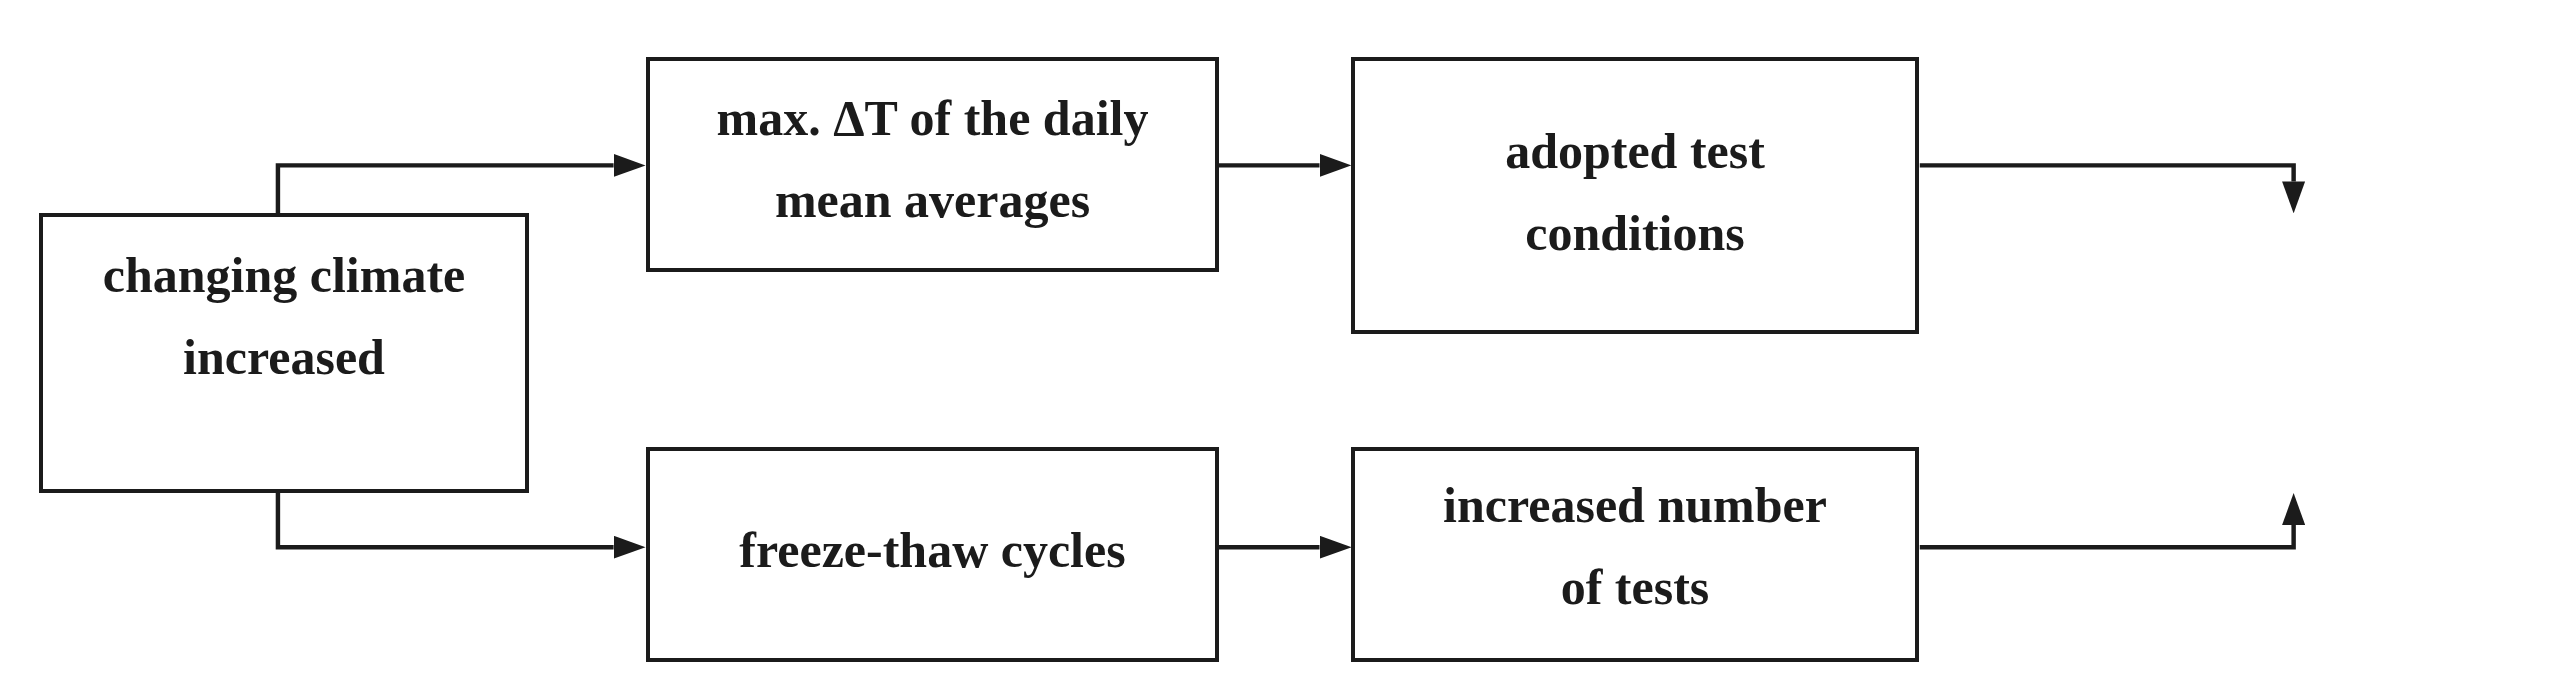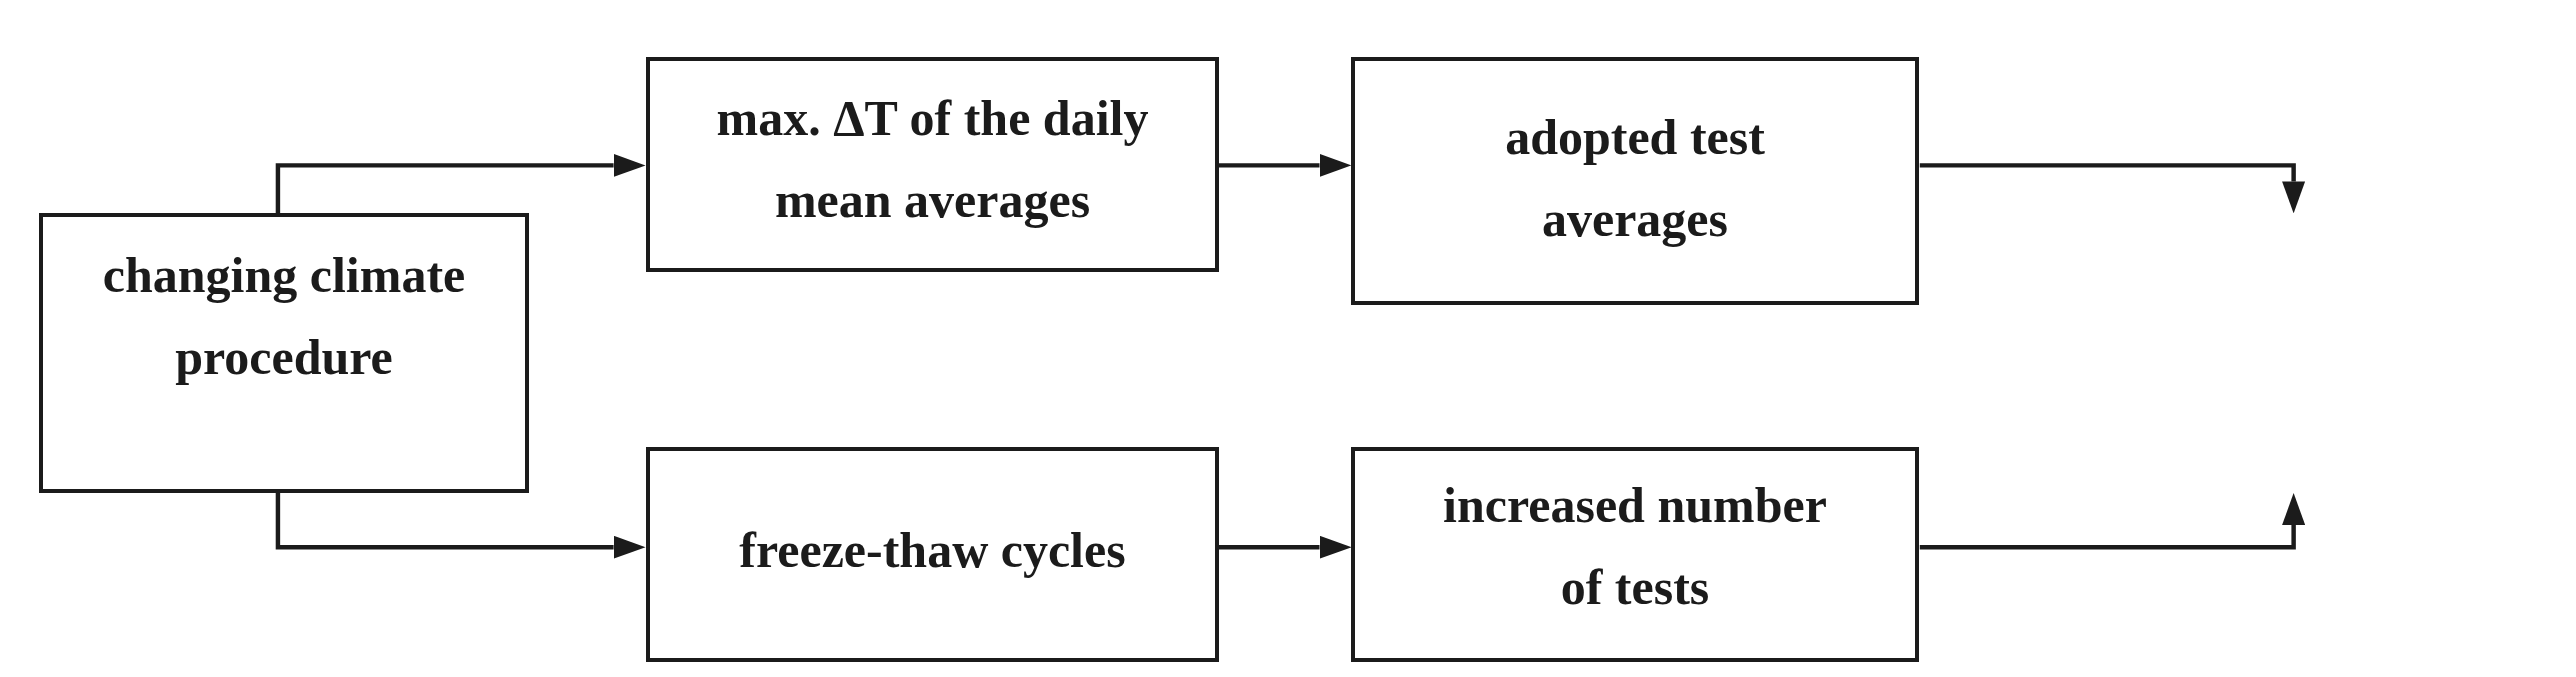--- a/index.html
+++ b/index.html
@@ -41,21 +41,21 @@
   }
   .node .line {
     font-size: 50px;
     line-height: 82px;
     white-space: nowrap;
     font-weight: bold;
   }
   
   #node-climate   { left: 33px;   top: 213px; width: 490px; height: 280px; padding-bottom: 75px; margin-left: 6px; }
   #node-deltat    { left: 646px;  top: 57px;  width: 573px; height: 215px; padding-bottom: 10.7px; }
-  #node-adopted   { left: 1351px; top: 57px;  width: 568px; height: 248px; padding-bottom: 7px;  }
+  #node-adopted   { left: 1351px; top: 57px;  width: 568px; height: 277px; padding-bottom: 7px;  }
   #node-freeze    { left: 646px;  top: 447px; width: 573px; height: 215px; padding-bottom: 10px; }
   #node-increased { left: 1351px; top: 447px; width: 568px; height: 215px; padding-bottom: 17px;  }
   #node-tests     { left: 2049px; top: 213px; width: 489px; height: 280px; }
 </style>
 </head>
 <body>
 
 <div class="canvas">
 
   <svg class="wires" viewBox="0 0 2901 763" aria-hidden="true">
@@ -67,31 +67,31 @@
     <polyline points="313,240 313,186 691,186" marker-end="url(#arrowhead)"></polyline>
     <polyline points="313,555 313,616 691,616" marker-end="url(#arrowhead)"></polyline>
     <polyline points="1372,186 1486,186" marker-end="url(#arrowhead)"></polyline>
     <polyline points="1372,616 1486,616" marker-end="url(#arrowhead)"></polyline>
     <polyline points="2162,186 2583,186 2583,204" marker-end="url(#arrowhead)"></polyline>
     <polyline points="2162,616 2583,616 2583,591" marker-end="url(#arrowhead)"></polyline>
   </svg>
 
   <div class="node" id="node-climate">
     <div class="line">changing climate</div>
-    <div class="line">procedure</div>
+    <div class="line">increased</div>
   </div>
 
   <div class="node" id="node-deltat">
     <div class="line">max. ΔT of the daily</div>
     <div class="line">mean averages</div>
   </div>
 
   <div class="node" id="node-adopted">
     <div class="line">adopted test</div>
-    <div class="line">averages</div>
+    <div class="line">conditions</div>
   </div>
 
   <div class="node" id="node-freeze">
     <div class="line">freeze-thaw cycles</div>
   </div>
 
   <div class="node" id="node-increased">
     <div class="line">increased number</div>
     <div class="line">of tests</div>
   </div>

